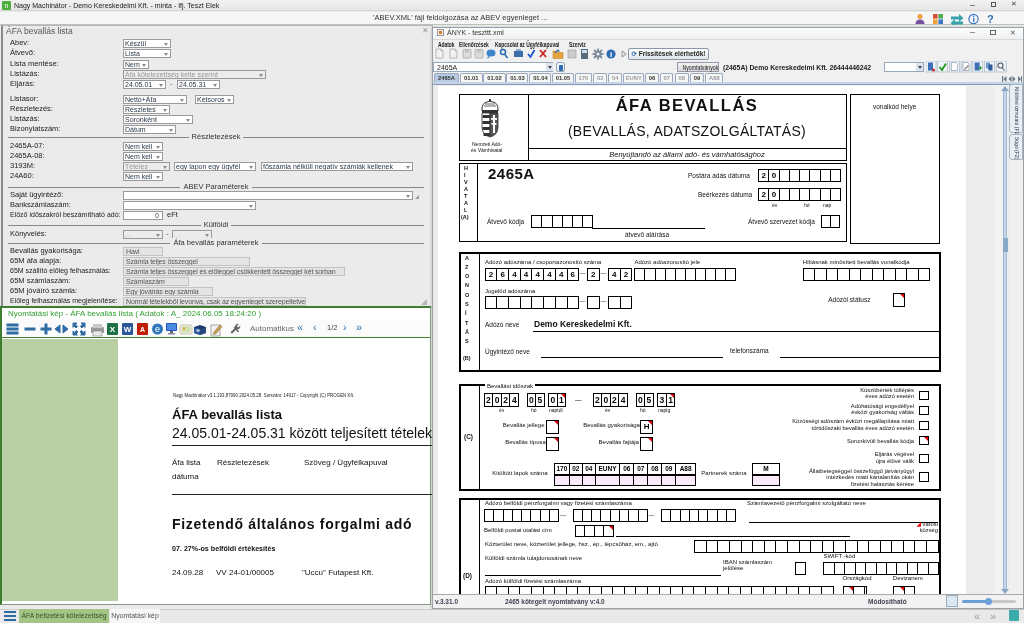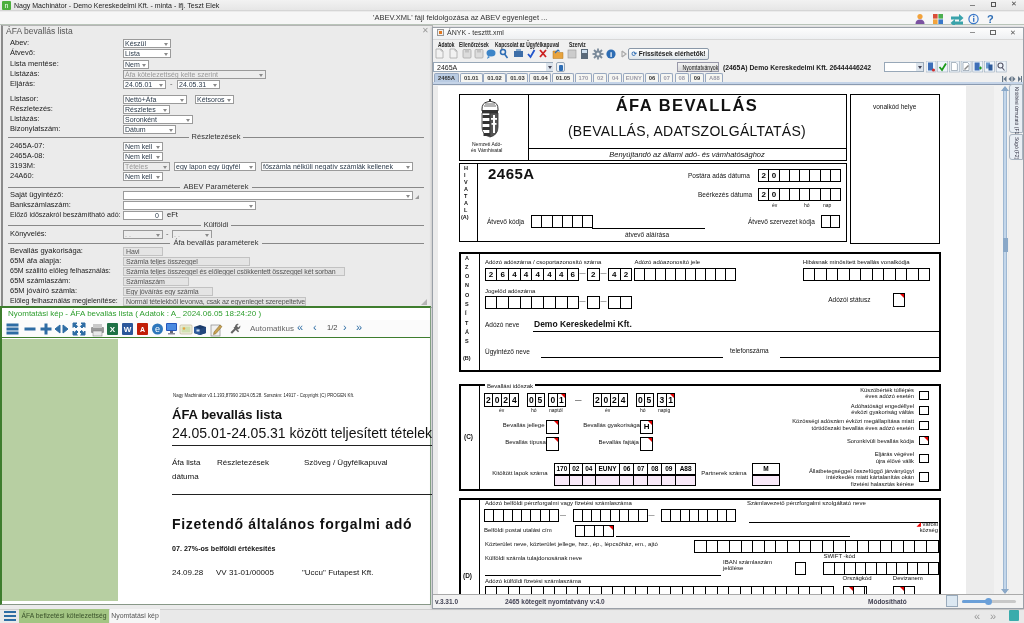--- a/index.html
+++ b/index.html
@@ -192,21 +192,21 @@
 <div class="ab" style="left:172px;top:445px;width:262px;border-top:1.5px solid #222;"></div>
 <div class="ab" style="left:172px;top:458px;font-size:8px;color:#111;font-weight:normal;">Áfa lista</div>
 <div class="ab" style="left:217px;top:458px;font-size:8px;color:#111;font-weight:normal;">Részletezések</div>
 <div class="ab" style="left:304px;top:458px;font-size:8px;color:#111;font-weight:normal;">Szöveg / Ügyfélkapuval</div>
 <div class="ab" style="left:172px;top:472px;font-size:8px;color:#111;font-weight:normal;">dátuma</div>
 <div class="ab" style="left:172px;top:494px;width:262px;border-top:1.5px solid #222;"></div>
 <div class="ab" style="left:172px;top:516px;font-size:14px;color:#111;font-weight:bold;letter-spacing:.7px;">Fizetendő általános forgalmi adó</div>
 <div class="ab" style="left:172px;top:545px;font-size:7.5px;color:#111;font-weight:bold;transform:scaleX(.95);transform-origin:left;">07. 27%-os belföldi értékesítés</div>
 <div class="ab" style="left:172px;top:568px;font-size:8px;color:#111;font-weight:normal;">24.09.28</div>
 <div class="ab" style="left:216px;top:568px;font-size:8px;color:#111;font-weight:normal;">VV</div>
-<div class="ab" style="left:229px;top:568px;font-size:8px;color:#111;font-weight:normal;">31-01/00005</div>
+<div class="ab" style="left:229px;top:568px;font-size:8px;color:#111;font-weight:normal;">24-01/00005</div>
 <div class="ab" style="left:302px;top:568px;font-size:8px;color:#111;font-weight:normal;">"Uccu" Futapest Kft.</div>
 <div class="ab" style="left:0;top:609px;width:1024px;height:14px;background:#e9e9e9;border-top:1px solid #cfcfcf;"></div>
 <svg class="icon" style="left:4px;top:611px" width="12" height="10" viewBox="0 0 12 10">
 <g fill="#2e6da4">
       <rect y="0" width="12" height="2"></rect>
       <rect y="4" width="12" height="2"></rect>
       <rect y="8" width="12" height="2"></rect>
     </g>
   </svg>
 <div class="ab" style="left:19px;top:609px;width:90px;height:14px;background:#a3c583;color:#39512a;font-size:6.8px;line-height:14px;text-align:center;">ÁFA befizetési kötelezettség</div>

